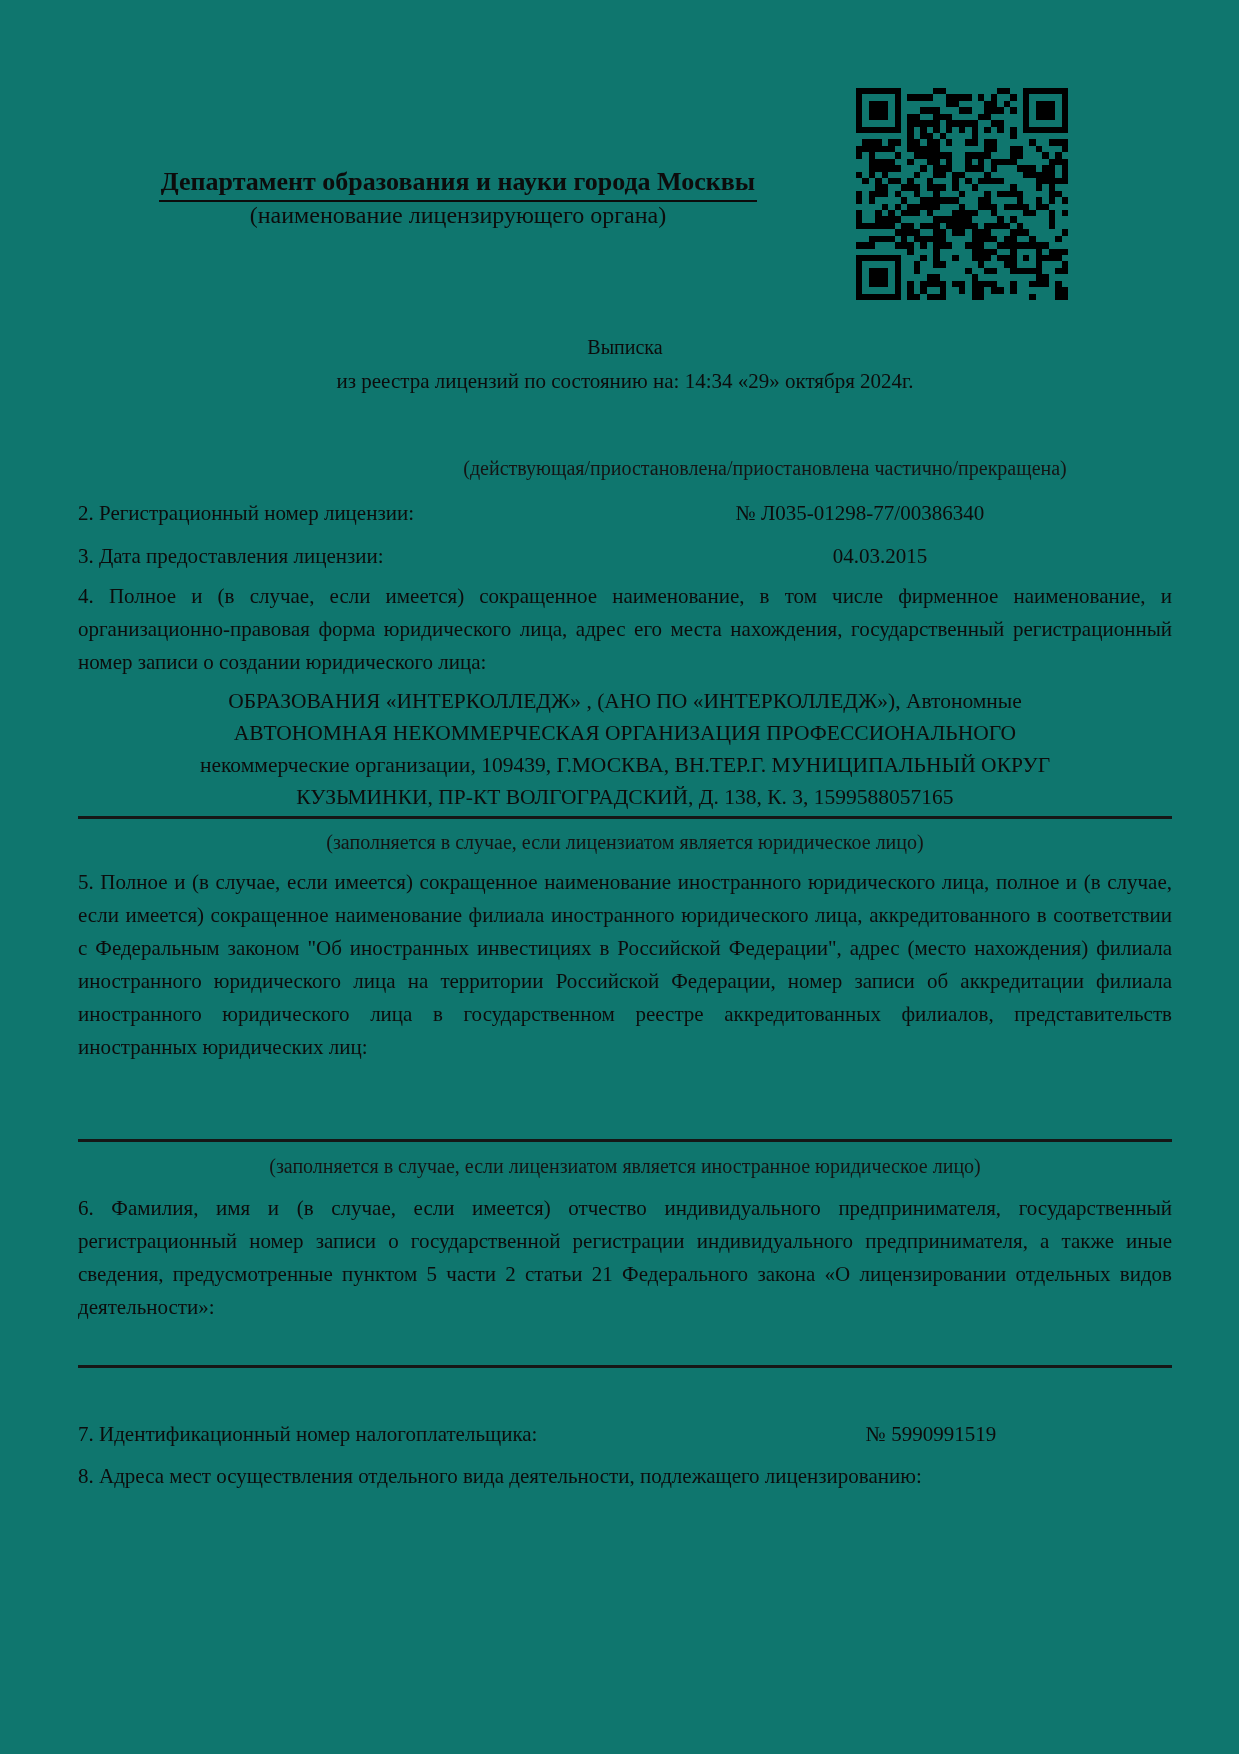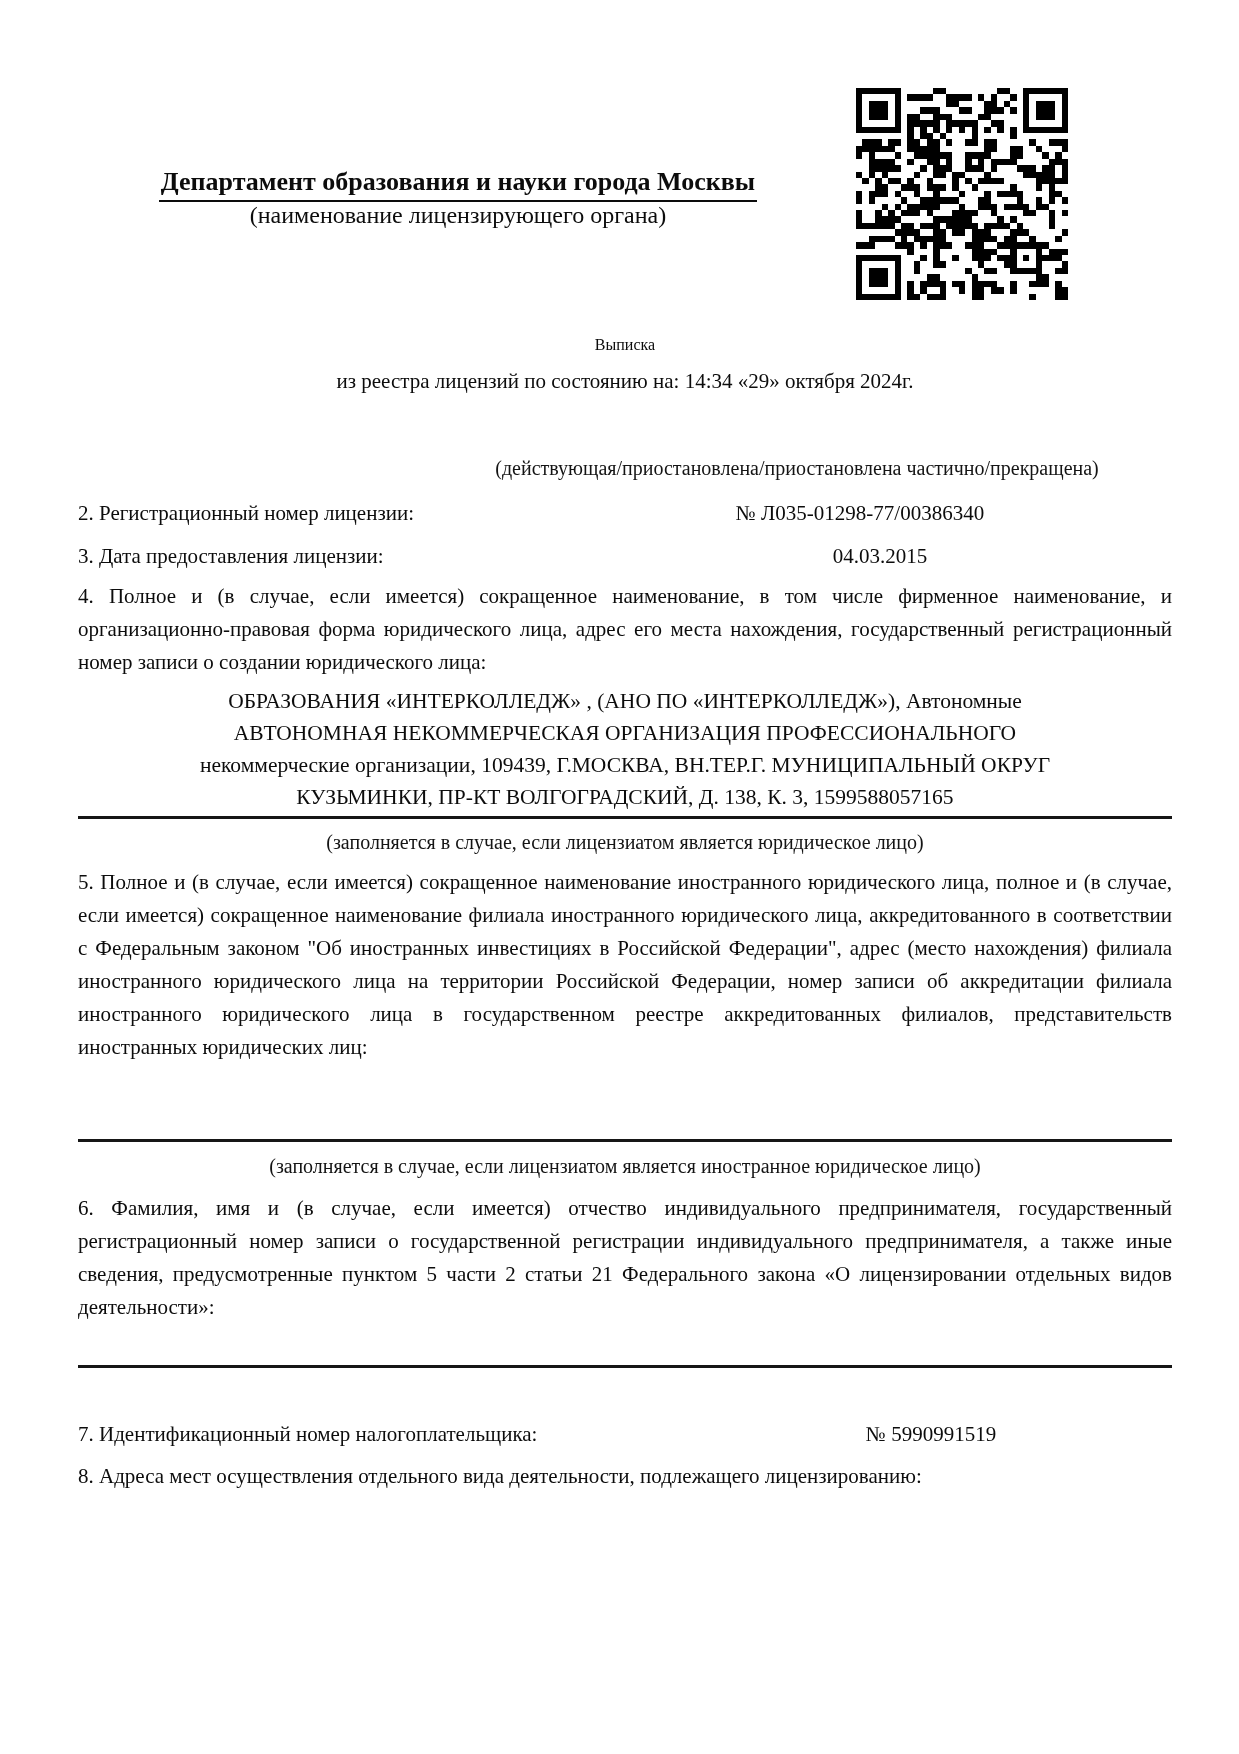--- a/index.html
+++ b/index.html
@@ -1,20 +1,20 @@
 <!DOCTYPE html>
 <html lang="ru"><head>
 <meta charset="utf-8">
 <style>
   html,body{margin:0;padding:0;background:#888;}
   .page{
     position:relative;
     width:1239px;height:1754px;
     margin:0 auto;
-    background:#ffffff;
+    background:#0f766e;
     color:#0c0c0c;
     font-family:"Liberation Serif","DejaVu Serif",serif;
     font-size:21px;
     overflow:hidden;
   }
   .abs{position:absolute;}
   
   .authority-block{left:146px;top:166px;width:624px;text-align:center;}
   .authority-name{
     display:inline-block;
@@ -22,21 +22,21 @@
     border-bottom:2px solid #0c0c0c;
     padding:0 2px 3px 2px;
     white-space:nowrap;
   }
   .authority-caption{font-size:24px;}
   
   .qr{left:856px;top:88px;width:212px;height:212px;}
   .qr svg{display:block;width:212px;height:212px;}
   
   .content{left:78px;width:1094px;}
-  .doc-title{top:336px;text-align:center;font-size:16px;}
+  .doc-title{top:336px;text-align:center;font-size:20px;}
   .doc-subtitle{top:369px;text-align:center;font-size:21px;}
   
   .row{height:28px;line-height:28px;}
   .row .label{position:absolute;left:0;top:0;white-space:nowrap;}
   .row .value{position:absolute;top:0;transform:translateX(-50%);white-space:nowrap;}
   .caption{font-size:20px;color:#141414;}
   .caption-abs{transform:translateX(-50%);white-space:nowrap;}
   .caption-center{text-align:center;}
   .para{text-align:justify;line-height:33px;}
   .org-block{top:685px;text-align:center;line-height:32px;font-size:21.5px;}
@@ -587,21 +587,21 @@
         <rect x="19" y="32" width="1" height="1"></rect>
         <rect x="27" y="32" width="1" height="1"></rect>
         <rect x="31" y="32" width="1" height="1"></rect>
         <rect x="32" y="32" width="1" height="1"></rect>
       </svg>
     </div>
 
   <div class="abs content doc-title">Выписка</div>
   <div class="abs content doc-subtitle">из реестра лицензий по состоянию на: 14:34 «29» октября 2024г.</div>
 
-  <div class="abs caption caption-abs" style="left:797px;top:457px">(действующая/приостановлена/приостановлена частично/прекращена)</div>
+  <div class="abs caption caption-abs" style="left:765px;top:457px">(действующая/приостановлена/приостановлена частично/прекращена)</div>
 
   <div class="abs content row" style="top:499px">
     <span class="label">2. Регистрационный номер лицензии:</span>
     <span class="value" style="left:782px">№ Л035-01298-77/00386340</span>
   </div>
 
   <div class="abs content row" style="top:542px">
     <span class="label">3. Дата предоставления лицензии:</span>
     <span class="value" style="left:802px">04.03.2015</span>
   </div>

